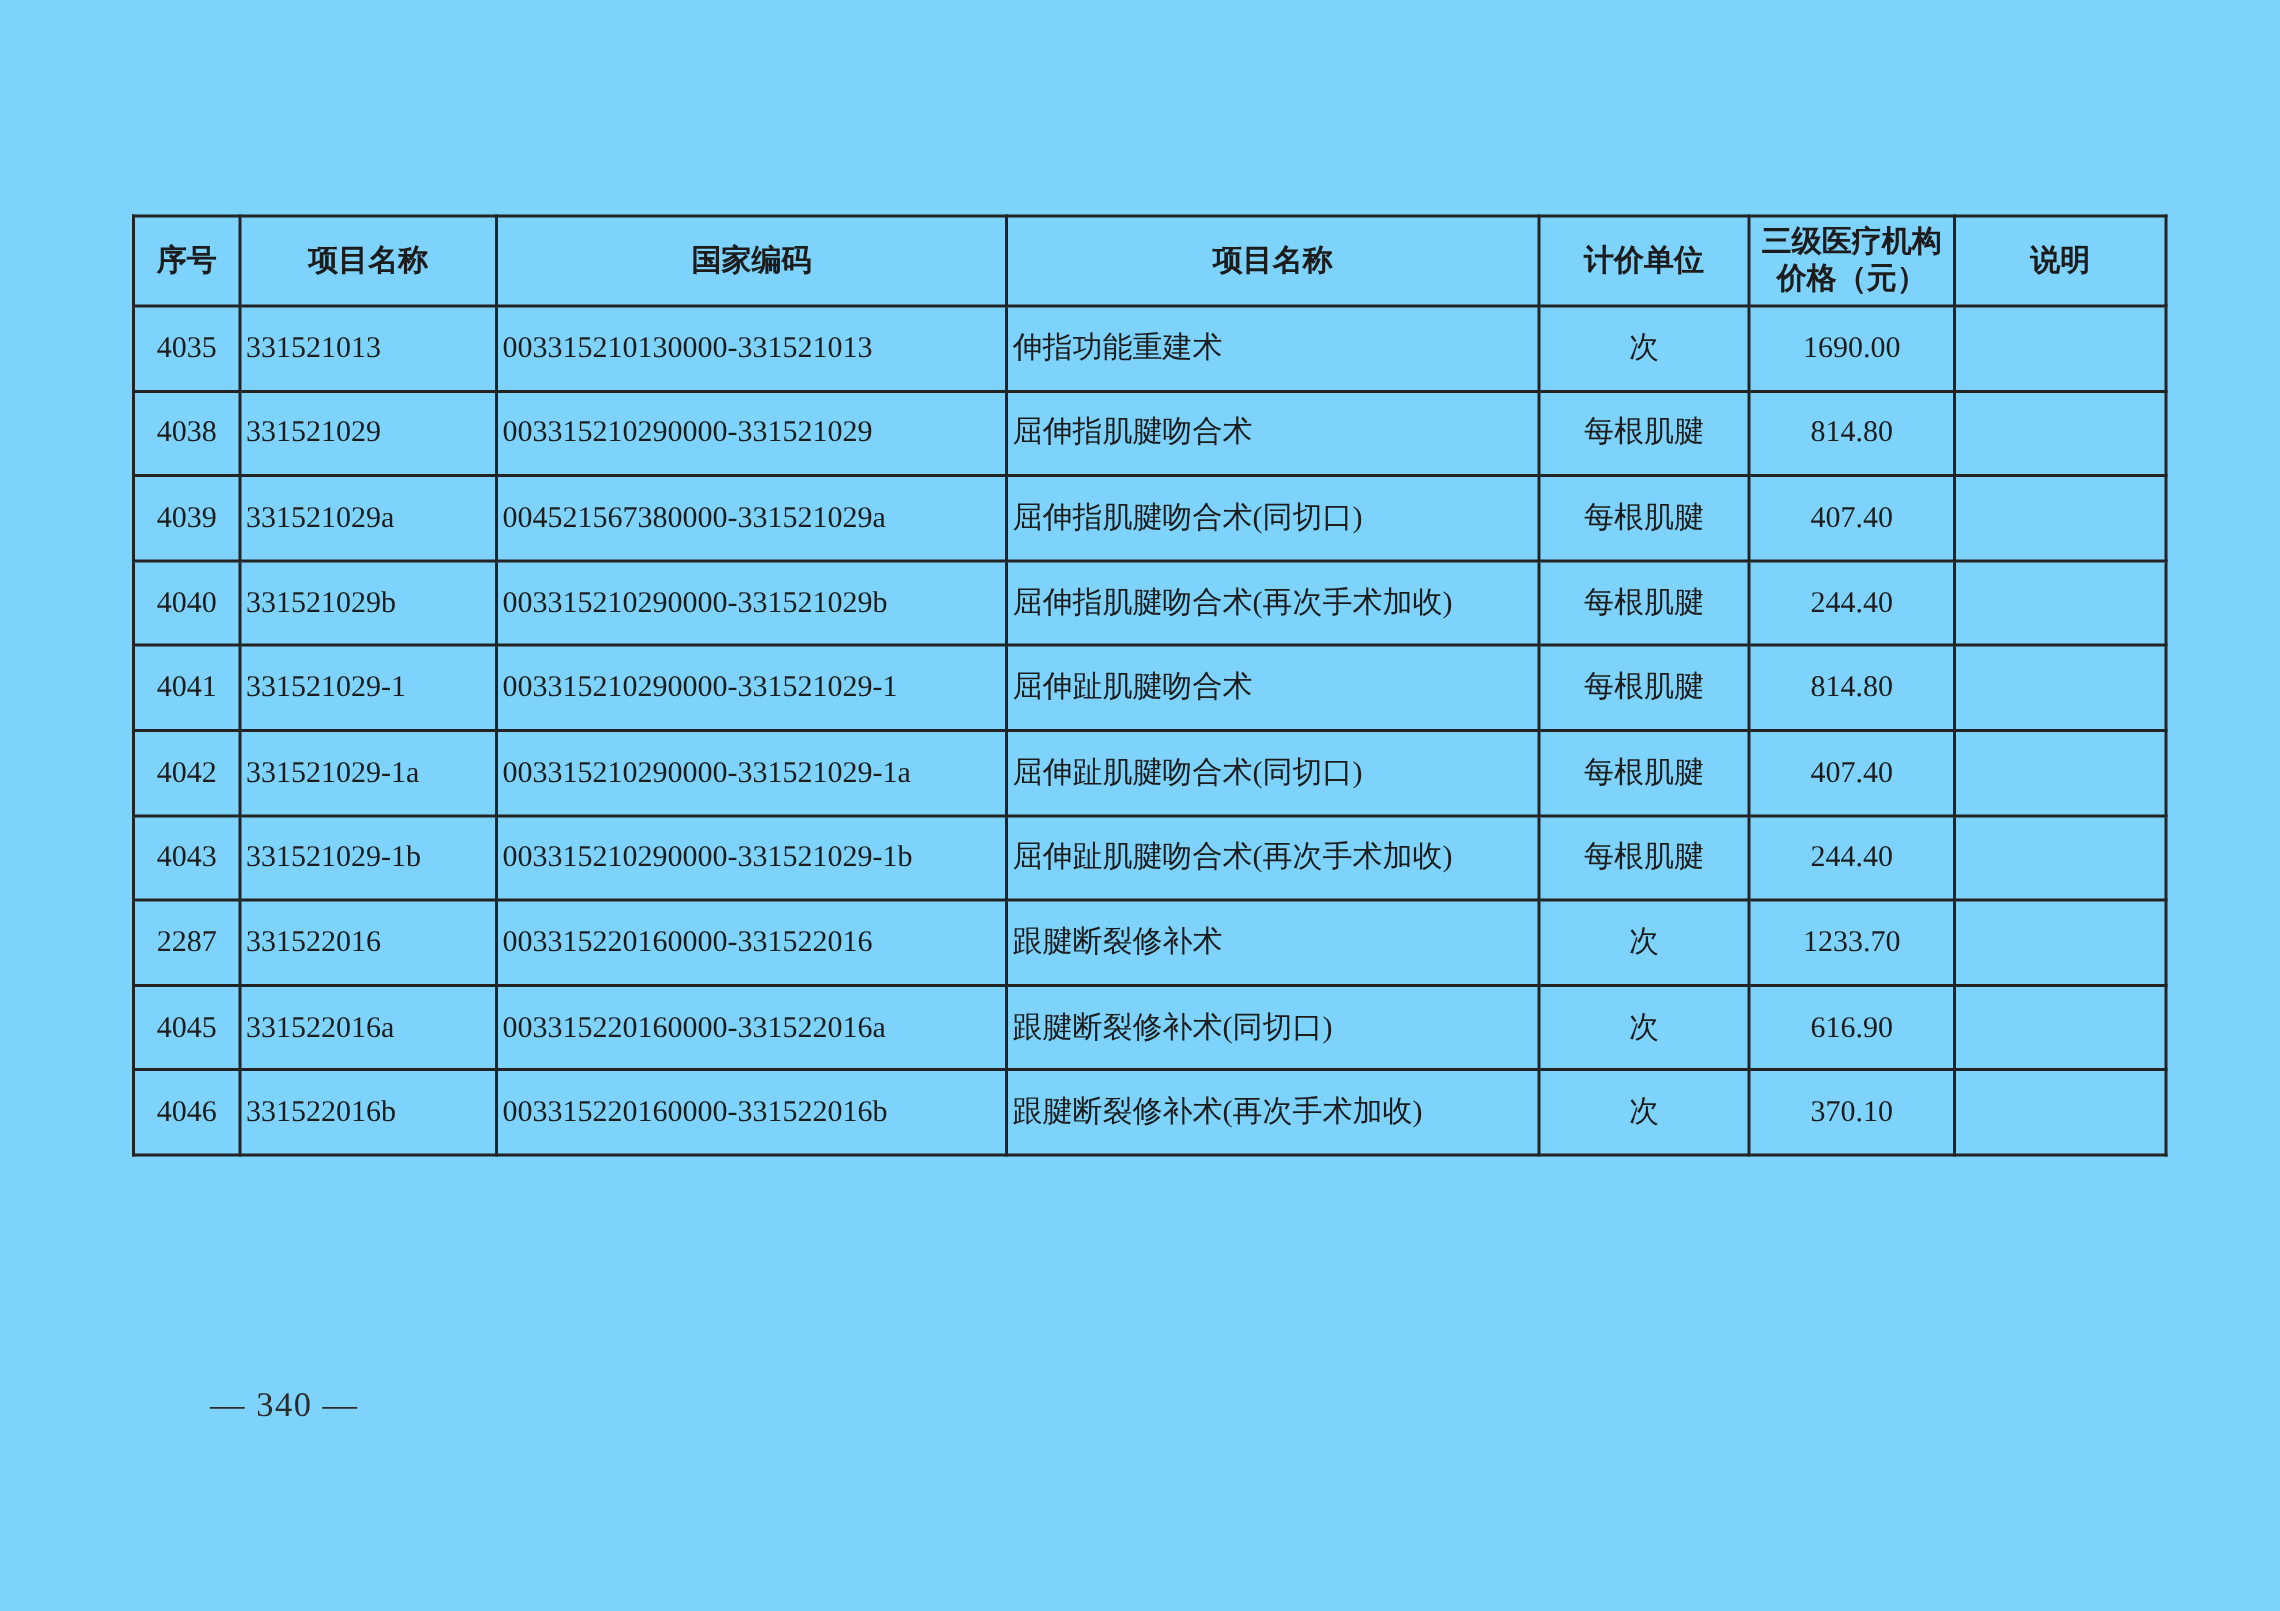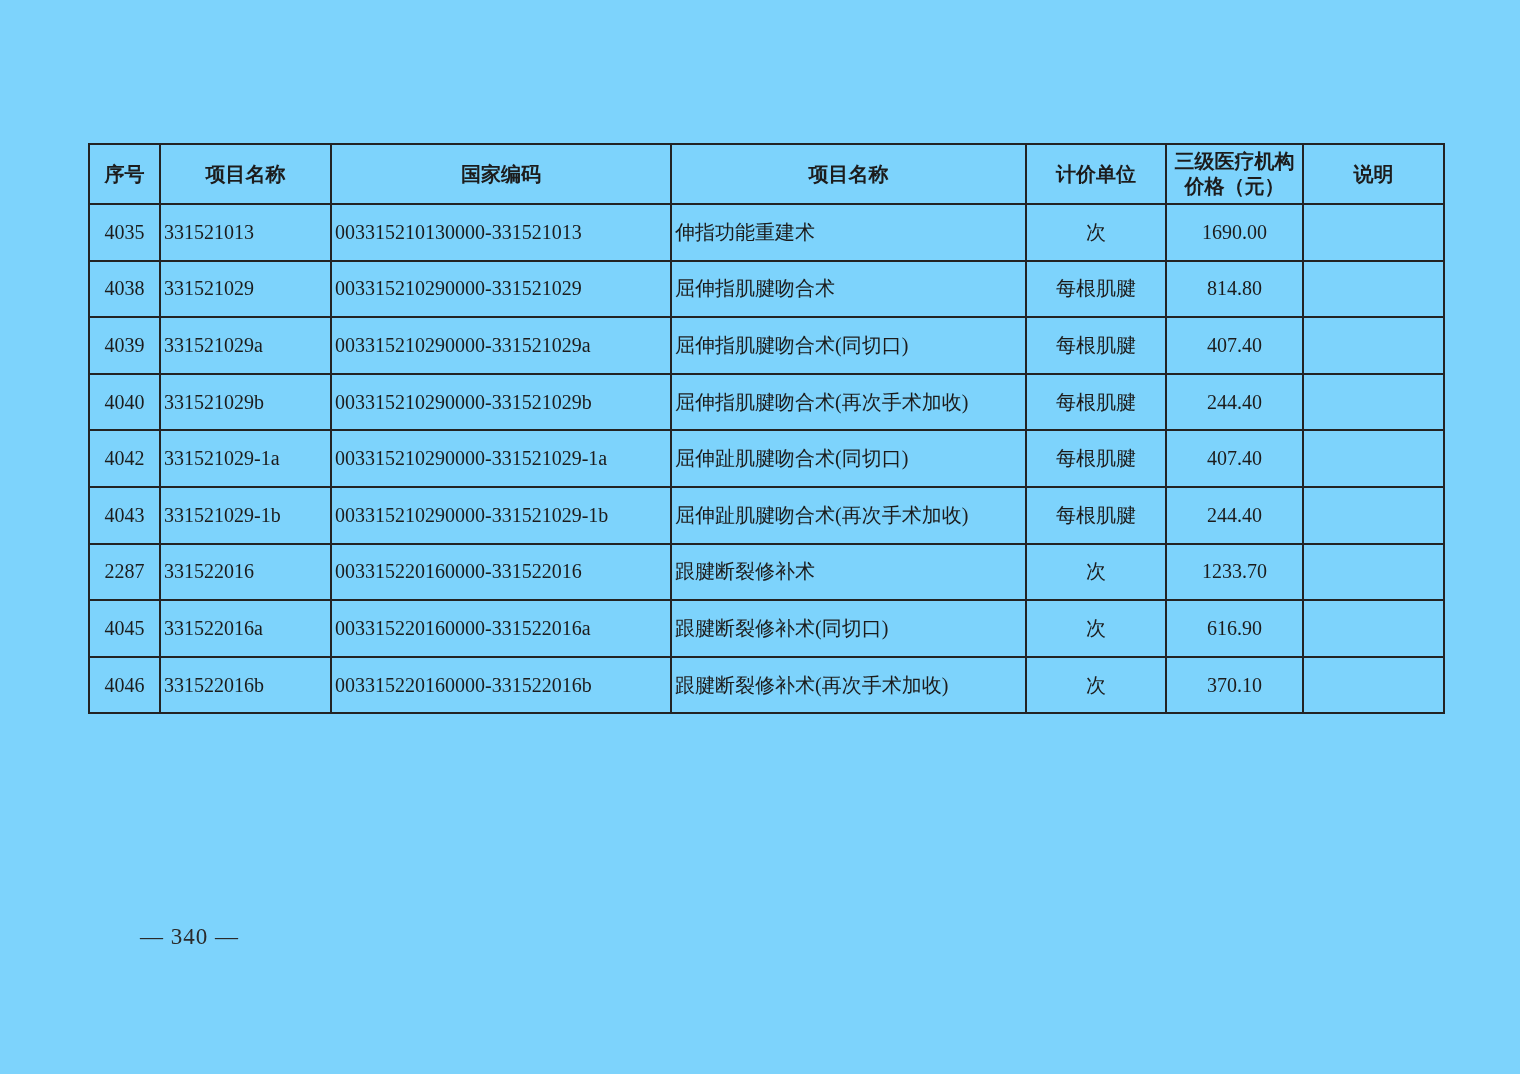--- a/index.html
+++ b/index.html
@@ -111,33 +111,42 @@
           <td>331521029</td>
           <td>003315210290000-331521029</td>
           <td>屈伸指肌腱吻合术</td>
           <td>每根肌腱</td>
           <td>814.80</td>
           <td></td>
         </tr>
         <tr>
           <td>4039</td>
           <td>331521029a</td>
-          <td>003315210290000-331521029a</td>
+          <td>004521567380000-331521029a</td>
           <td>屈伸指肌腱吻合术(同切口)</td>
           <td>每根肌腱</td>
           <td>407.40</td>
           <td></td>
         </tr>
         <tr>
           <td>4040</td>
           <td>331521029b</td>
           <td>003315210290000-331521029b</td>
           <td>屈伸指肌腱吻合术(再次手术加收)</td>
           <td>每根肌腱</td>
           <td>244.40</td>
+          <td></td>
+        </tr>
+        <tr>
+          <td>4041</td>
+          <td>331521029-1</td>
+          <td>003315210290000-331521029-1</td>
+          <td>屈伸趾肌腱吻合术</td>
+          <td>每根肌腱</td>
+          <td>814.80</td>
           <td></td>
         </tr>
         <tr>
           <td>4042</td>
           <td>331521029-1a</td>
           <td>003315210290000-331521029-1a</td>
           <td>屈伸趾肌腱吻合术(同切口)</td>
           <td>每根肌腱</td>
           <td>407.40</td>
           <td></td>

